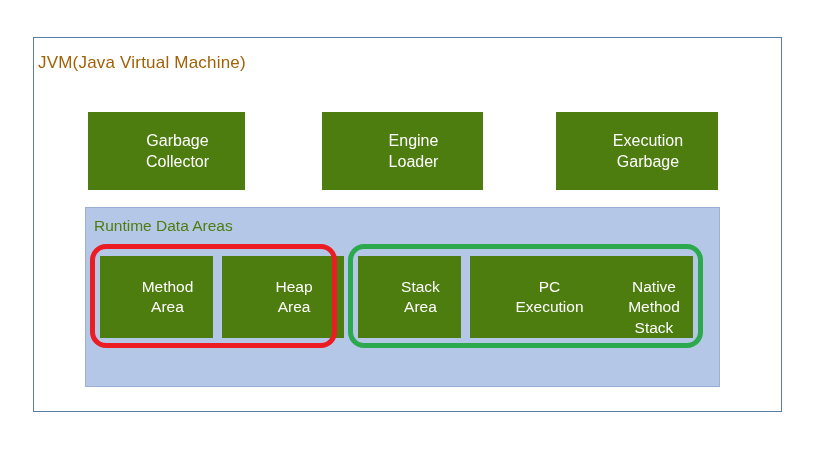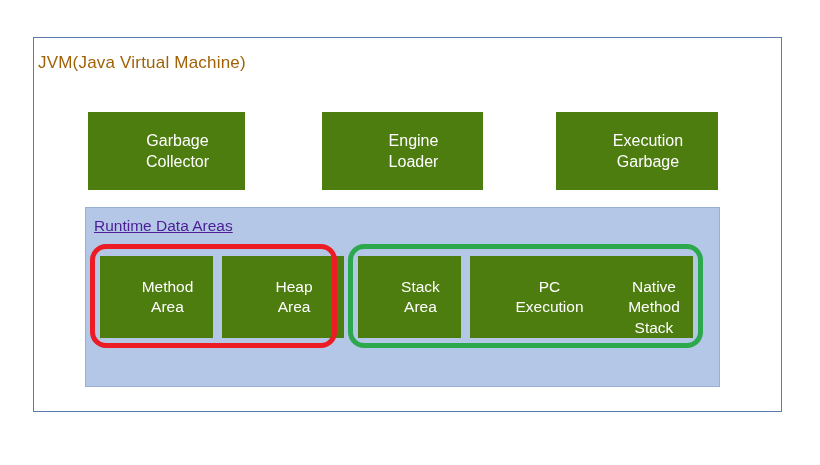--- a/index.html
+++ b/index.html
@@ -65,23 +65,22 @@
     height: 180px;
     background: #B4C7E7;
     border: 1px solid #9AAFD4;
     box-sizing: border-box;
   }
   .rda-title {
     position: absolute;
     left: 94px;
     top: 217px;
     font-size: 15.5px;
-    color: #4c1d95;
+    color: #4d7c0f;
     white-space: nowrap;
-    text-decoration: underline;
   }
 
   
   .group-outline {
     position: absolute;
     border-radius: 16px;
     box-sizing: border-box;
     background: transparent;
     pointer-events: none;
   }

